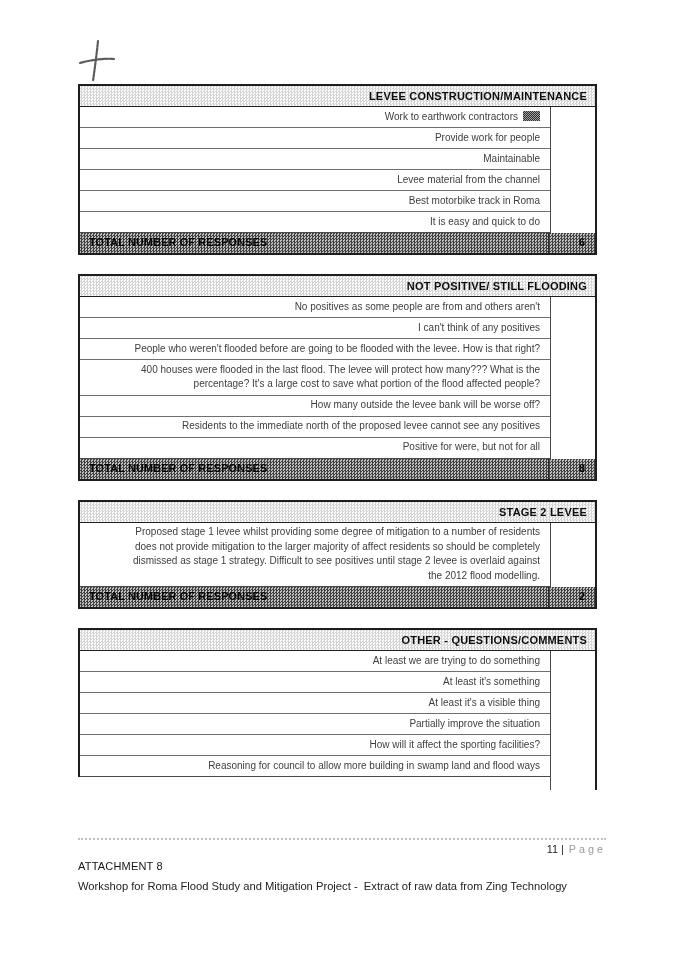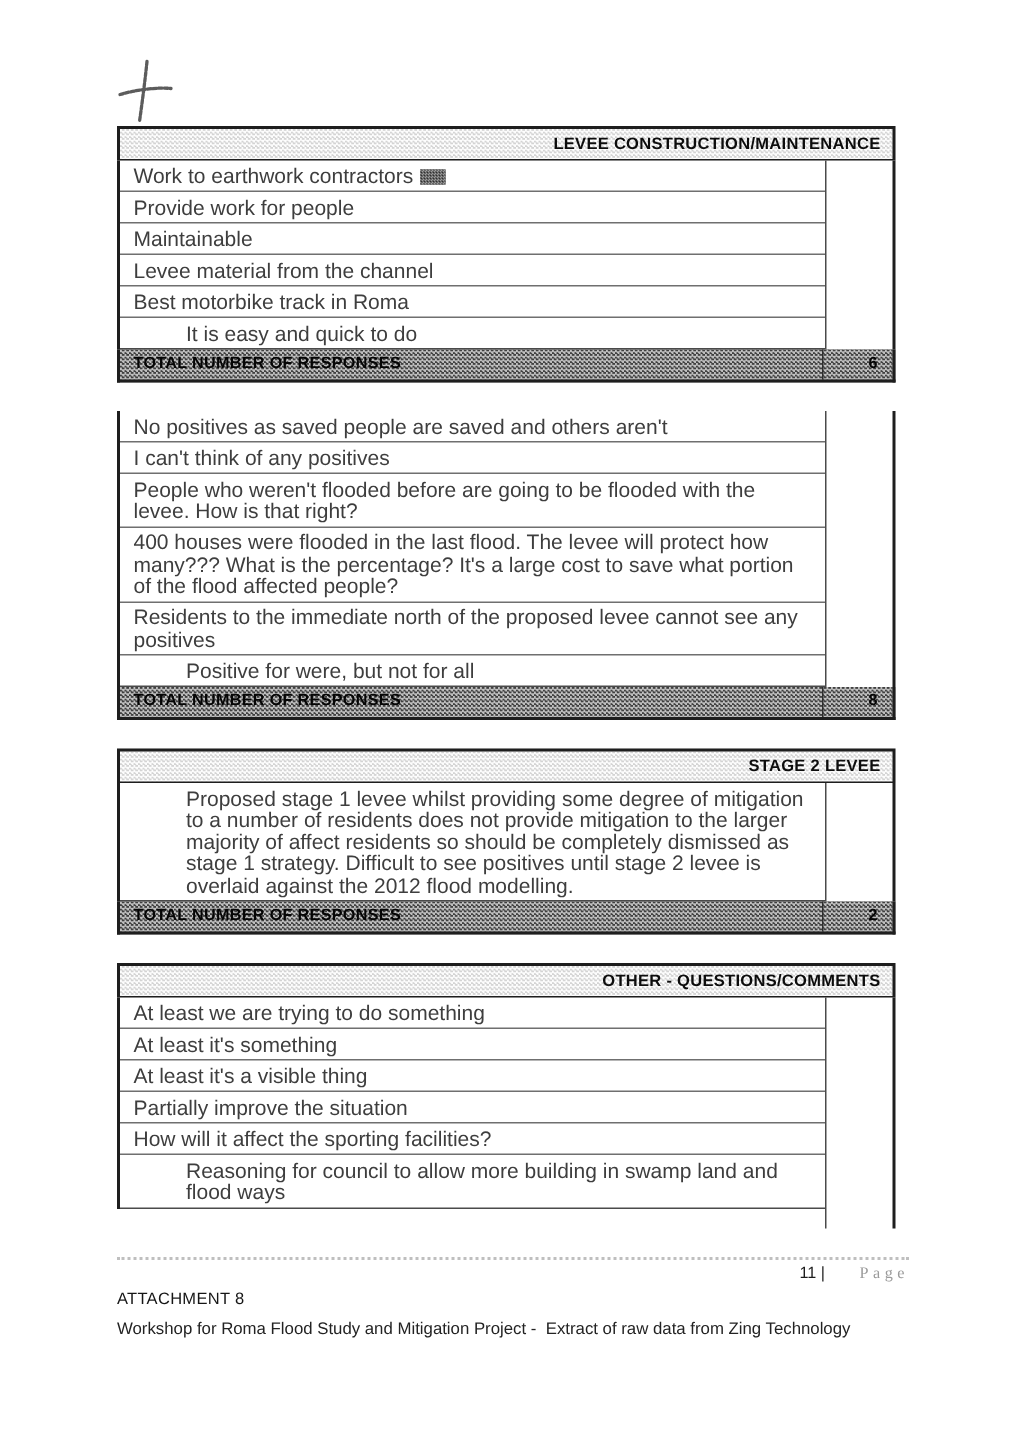--- a/index.html
+++ b/index.html
@@ -19,21 +19,21 @@
     background-image:conic-gradient(var(--hdr-dot,#d4d4d4) 25%, #fdfdfd 0 50%, var(--hdr-dot,#d4d4d4) 0 75%, #fdfdfd 0);
     background-size:3px 3px;
     font-weight:bold;font-size:11px;line-height:12px;color:#0d0d0d;
     padding:4px 8px 4px 9px;letter-spacing:.2px;text-align:right;
   }
   .t-body{display:flex;align-items:stretch;overflow:visible;}
   .t-rows{flex:1;border-left:2px solid var(--border,#1e1e1e);min-width:0;}
   .t-row{
     border-bottom:1px solid #6f6f6f;
     padding:2.5px 10px 3px 9px;
-    font-size:14px;line-height:14.5px;color:#3e3e3e;
+    font-size:10px;line-height:14.5px;color:#3e3e3e;text-align:right;
   }
   .t-rows .t-row:last-child{border-bottom:1px solid #4a4a4a;padding-left:44px;}
   .t-count-col{width:47px;border-left:1px solid #4a4a4a;border-right:2px solid var(--border,#1e1e1e);}
   .t-total{
     display:flex;
     border:2px solid var(--border,#1e1e1e);
     border-top-width:0;
     background-color:#8e8e8e;
     background-image:conic-gradient(var(--tot-dark,#404040) 25%, var(--tot-light,#c0c0c0) 0 50%, var(--tot-dark,#404040) 0 75%, var(--tot-light,#c0c0c0) 0);
     background-size:3px 3px;
@@ -45,21 +45,21 @@
   .redacted{
     display:inline-block;width:17px;height:10px;margin-left:5px;vertical-align:-1px;
     background-color:#5c5c5c;
     background-image:conic-gradient(#2f2f2f 25%, #9d9d9d 0 50%, #2f2f2f 0 75%, #9d9d9d 0);
     background-size:2px 2px;
   }
 
   .footer{position:absolute;left:78px;top:838px;width:528px;}
   .dotted-rule{border-top:2px dotted #bfbfbf;height:0;}
   .page-line{text-align:right;font-size:10.8px;color:#1d1d1d;margin-top:3px;}
-  .page-word{color:#9b9b9b;letter-spacing:3px;margin-left:20px;font-family:Liberation Serif, serif;}
+  .page-word{color:#9b9b9b;letter-spacing:3px;margin-left:2px;}
   .attachment{margin-top:5px;font-size:11px;color:#161616;letter-spacing:.2px;}
   .workshop{margin-top:8px;font-size:11.2px;color:#232323;white-space:pre-wrap;}
 </style>
 </head>
 <body>
 
 <div class="page">
 
   <svg class="pen-mark" width="40" height="46" viewBox="0 0 40 46" aria-hidden="true">
     <path d="M21 3 C20 13 18 29 16 43" fill="none" stroke="#5c5c5c" stroke-width="2.2" stroke-linecap="round" stroke-dasharray="2.5 1.2"></path>
@@ -79,26 +79,28 @@
             <div class="t-row"><span>It is easy and quick to do</span></div>
           </div>
           <div class="t-count-col"></div>
         </div>
         <div class="t-total">
           <div class="t-total-label">TOTAL NUMBER OF RESPONSES</div>
           <div class="t-total-value">6</div>
         </div>
       </section>
       <section class="resp-table">
+        <div class="t-header">NOT POSITIVE/ STILL FLOODING</div>
         <div class="t-body">
           <div class="t-rows">
-            <div class="t-row"><span>No positives as saved people are saved and others aren't</span></div>
+            <div class="t-row"><span>No positives as some people are from and others aren't</span></div>
             <div class="t-row"><span>I can't think of any positives</span></div>
             <div class="t-row"><span>People who weren't flooded before are going to be flooded with the levee. How is that right?</span></div>
             <div class="t-row"><span>400 houses were flooded in the last flood. The levee will protect how many??? What is the percentage? It's a large cost to save what portion of the flood affected people?</span></div>
+            <div class="t-row"><span>How many outside the levee bank will be worse off?</span></div>
             <div class="t-row"><span>Residents to the immediate north of the proposed levee cannot see any positives</span></div>
             <div class="t-row"><span>Positive for were, but not for all</span></div>
           </div>
           <div class="t-count-col"></div>
         </div>
         <div class="t-total">
           <div class="t-total-label">TOTAL NUMBER OF RESPONSES</div>
           <div class="t-total-value">8</div>
         </div>
       </section>

